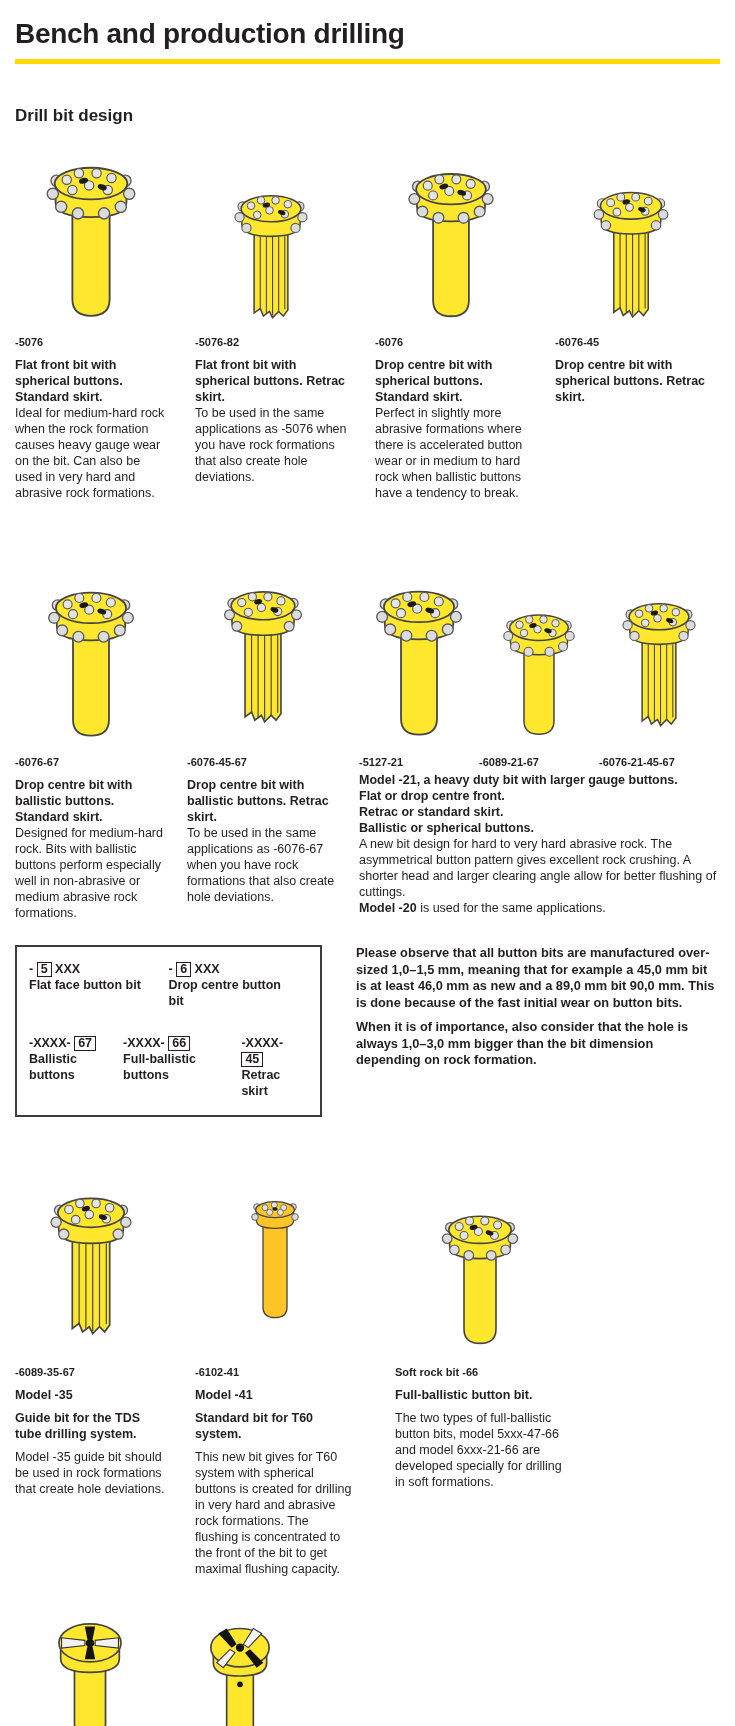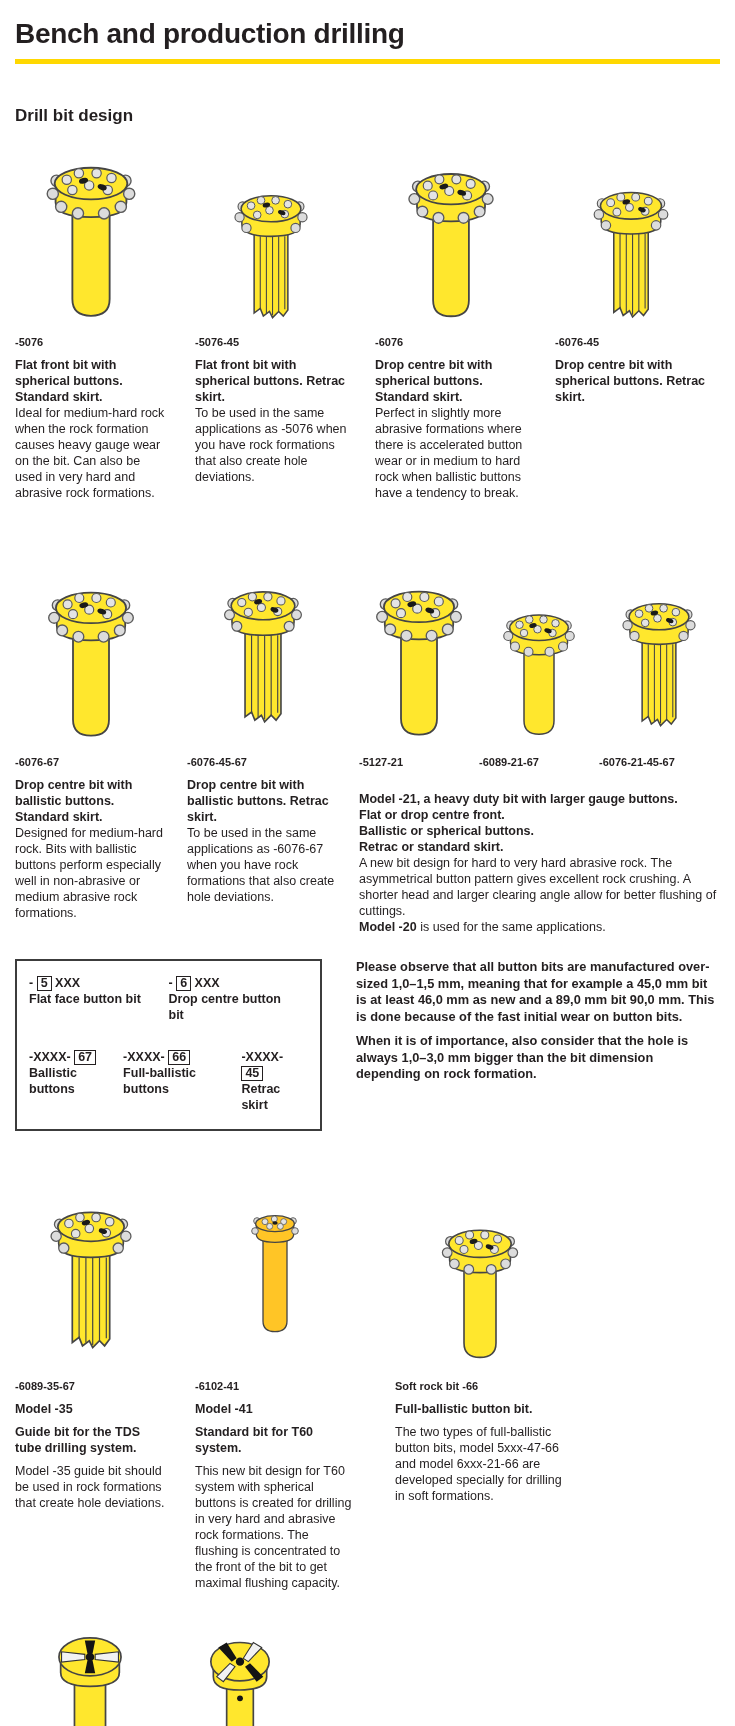--- a/index.html
+++ b/index.html
@@ -28,21 +28,21 @@
   .row1 .fig{height:185px;}
 
   
   .row2{margin-top:46px;}
   .row2 .colA{width:152px;margin-right:20px;}
   .row2 .group{width:360px;}
   .row2 .fig{height:200px;}
   .group-figs{display:flex;}
   .group-figs .gcell{width:120px;display:flex;align-items:flex-end;justify-content:center;height:200px;}
   .group-codes{display:flex;}
-  .group-codes .code{width:120px;margin:9px 0 23px;}
+  .group-codes .code{width:120px;margin:9px 0 4px;}
 
   
   .legend-row{display:flex;margin-top:24px;align-items:flex-start;}
   .legend-box{box-sizing:border-box;width:307px;border:2px solid #3c3c3c;padding:14px 12px 16px;font-weight:bold;font-size:12.5px;line-height:16px;margin-right:34px;}
   .legend-a{display:flex;}
   .legend-a .litem{width:132px;margin-right:22px;}
   .legend-b{display:flex;justify-content:space-between;margin-top:26px;}
   .codebox{display:inline-block;border:1.5px solid #231f20;padding:0 3px;line-height:13px;}
   .note{width:364px;font-weight:bold;}
   .note p{font-size:12.8px;line-height:16.5px;}
@@ -180,21 +180,21 @@
       <div class="code">-5076</div>
       <p class="lead">Flat front bit with spherical buttons. Standard skirt.</p>
       <p>Ideal for medium-hard rock when the rock formation causes heavy gauge wear on the bit. Can also be used in very hard and abrasive rock formations.</p>
     </div>
     <div class="col">
       <div class="fig">
         <svg class="bit" width="92" height="146" viewBox="0 0 120 190">
             <use href="#sym-retrac"></use>
           </svg>
       </div>
-      <div class="code">-5076-45</div>
+      <div class="code">-5076-82</div>
       <p class="lead">Flat front bit with spherical buttons. Retrac skirt.</p>
       <p>To be used in the same applications as -5076 when you have rock formations that also create hole deviations.</p>
     </div>
     <div class="col">
       <div class="fig">
         <svg class="bit" width="110" height="170" viewBox="0 0 120 190">
             <use href="#sym-std"></use>
           </svg>
       </div>
       <div class="code">-6076</div>
@@ -252,22 +252,22 @@
             </svg>
         </div>
       </div>
       <div class="group-codes">
         <div class="code">-5127-21</div>
         <div class="code">-6089-21-67</div>
         <div class="code">-6076-21-45-67</div>
       </div>
       <p class="lead">Model -21, a heavy duty bit with larger gauge buttons.</p>
       <p class="lead">Flat or drop centre front.</p>
+      <p class="lead">Retrac or standard skirt.</p>
       <p class="lead">Ballistic or spherical buttons.</p>
-      <p class="lead">Retrac or standard skirt.</p>
       <p>A new bit design for hard to very hard abrasive rock. The asymmetrical button pattern gives excellent rock crushing. A shorter head and larger clearing angle allow for better flushing of cuttings.</p>
       <p><span class="lead">Model -20</span><span> is used for the same applications.</span></p>
     </div>
   </div>
 
   <div class="legend-row">
     <div class="legend-box">
       <div class="legend-a">
         <div class="litem">
           <div><span>- </span><span class="codebox">5</span><span> XXX</span></div>
@@ -314,21 +314,21 @@
     </div>
     <div class="col c2">
       <div class="fig">
         <svg class="bit dark" width="80" height="196" viewBox="0 0 120 200">
             <use href="#sym-long"></use>
           </svg>
       </div>
       <div class="code">-6102-41</div>
       <p class="lead">Model -41</p>
       <p class="lead">Standard bit for T60 system.</p>
-      <p>This new bit design for T60 system with spherical buttons is created for drilling in very hard and abrasive rock formations. The flushing is concentrated to the front of the bit to get maximal flushing capacity.</p>
+      <p>This new bit gives for T60 system with spherical buttons is created for drilling in very hard and abrasive rock formations. The flushing is concentrated to the front of the bit to get maximal flushing capacity.</p>
 
     </div>
     <div class="col c3">
       <div class="fig">
         <svg class="bit" width="96" height="160" viewBox="0 0 120 190">
             <use href="#sym-std"></use>
           </svg>
       </div>
       <div class="code">Soft rock bit -66</div>
       <p class="lead">Full-ballistic button bit.</p>

